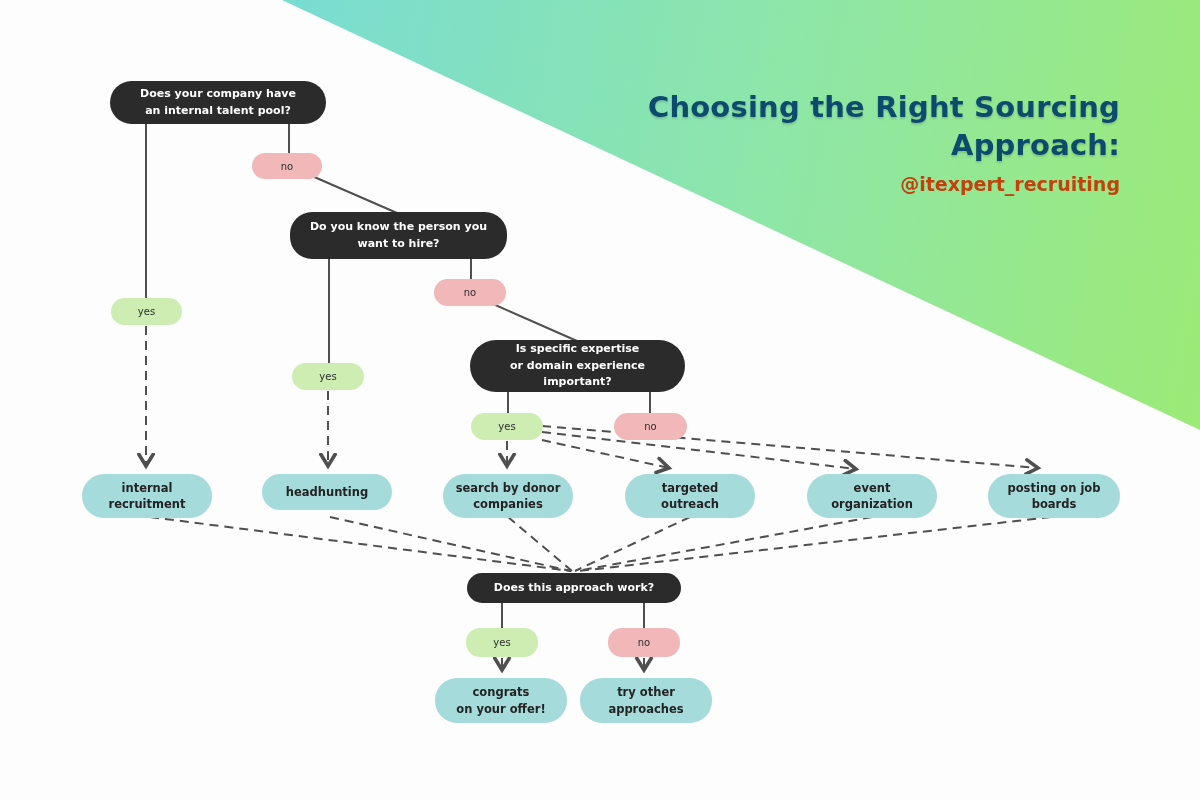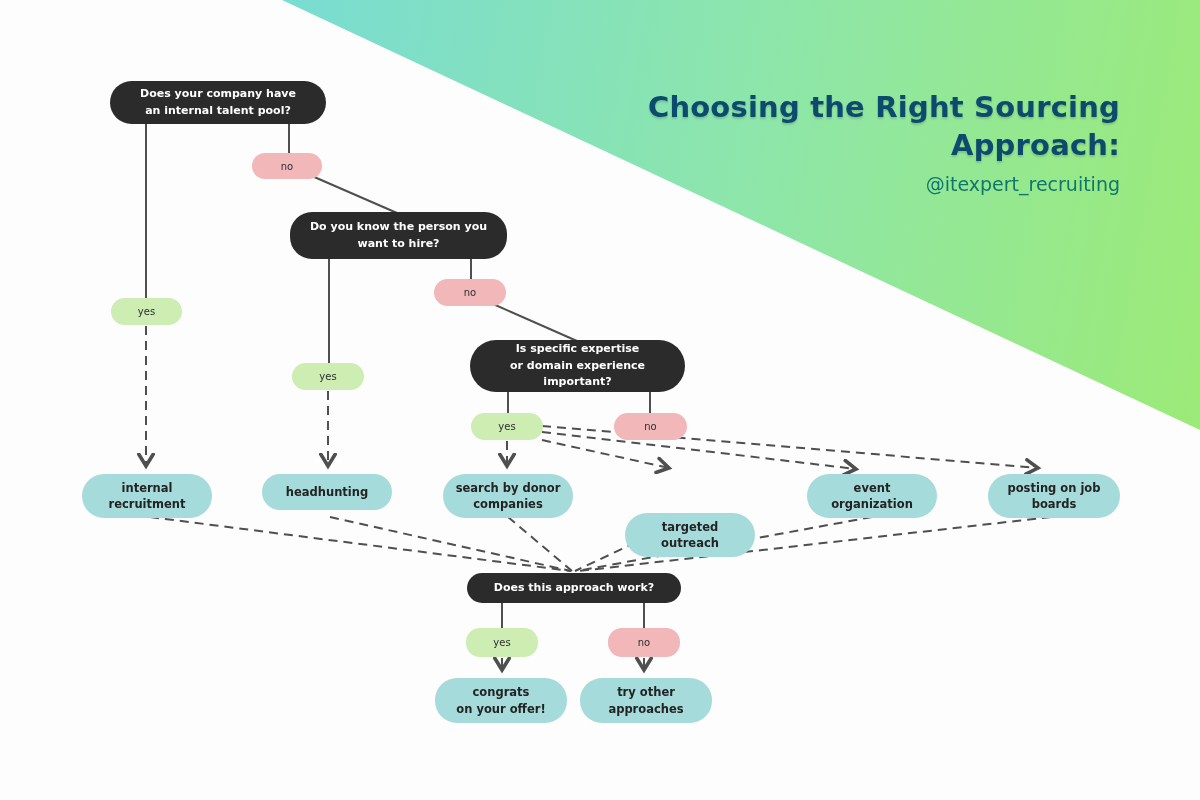--- a/index.html
+++ b/index.html
@@ -6,21 +6,21 @@
   .canvas{position:relative;width:1200px;height:800px;overflow:hidden;background:#fdfdfd;font-family:"DejaVu Sans",sans-serif;}
   .tri{position:absolute;top:0;left:282px;width:918px;height:430px;
        background:linear-gradient(100deg,#79dcd2 0%,#8ee6a8 52%,#9cea77 100%);
        clip-path:polygon(0 0,100% 0,100% 100%);}
   .edges{position:absolute;top:0;left:0;}
   .edges .solid{stroke:#4f4f4f;stroke-width:2;fill:none;}
   .edges .dashed{stroke:#4f4f4f;stroke-width:2;fill:none;stroke-dasharray:9 6;}
   .titleblock{position:absolute;top:88px;right:80px;text-align:right;}
   .titleblock h1{margin:0;font-size:29px;font-weight:700;color:#0c4a6e;line-height:1.32;
                  white-space:pre-line;letter-spacing:.2px;text-shadow:0 2px 2px rgba(30,32,40,.18);}
-  .handle{margin-top:8px;font-size:19px;font-weight:400;color:#0f766e;}
+  .handle{margin-top:8px;font-size:19px;font-weight:700;color:#c2410c;}
   .node{position:absolute;display:flex;align-items:center;justify-content:center;
         text-align:center;white-space:pre-line;box-sizing:border-box;}
   .q{background:#2b2b2b;color:#ffffff;font-weight:700;font-size:11px;line-height:1.5;border-radius:22px;}
   .pill{font-size:10px;font-weight:500;color:#2e2e2e;border-radius:14px;}
   .yes{background:#cdedb3;}
   .no{background:#f1b7b9;}
   .result{background:#a5dbda;color:#232323;font-weight:700;font-size:11.5px;line-height:1.4;border-radius:22px;}
 </style>
 </head>
 <body>
@@ -87,21 +87,21 @@
   <div class="node pill yes" style="left:471px;top:413px;width:72px;height:27px;">yes</div>
   <div class="node pill no" style="left:614px;top:413px;width:73px;height:27px;">no</div>
   <div class="node pill yes" style="left:466px;top:628px;width:72px;height:29px;">yes</div>
   <div class="node pill no" style="left:608px;top:628px;width:72px;height:29px;">no</div>
 
   <div class="node result" style="left:82px;top:474px;width:130px;height:44px;">internal
 recruitment</div>
   <div class="node result" style="left:262px;top:474px;width:130px;height:36px;">headhunting</div>
   <div class="node result" style="left:443px;top:474px;width:130px;height:44px;">search by donor
 companies</div>
-  <div class="node result" style="left:625px;top:474px;width:130px;height:44px;margin-top:39px;">targeted
+  <div class="node result" style="left:625px;top:474px;width:130px;height:44px;">targeted
 outreach</div>
   <div class="node result" style="left:807px;top:474px;width:130px;height:44px;">event
 organization</div>
   <div class="node result" style="left:988px;top:474px;width:132px;height:44px;">posting on job
 boards</div>
   <div class="node result" style="left:435px;top:678px;width:132px;height:45px;">congrats
 on your offer!</div>
   <div class="node result" style="left:580px;top:678px;width:132px;height:45px;">try other
 approaches</div>
 

